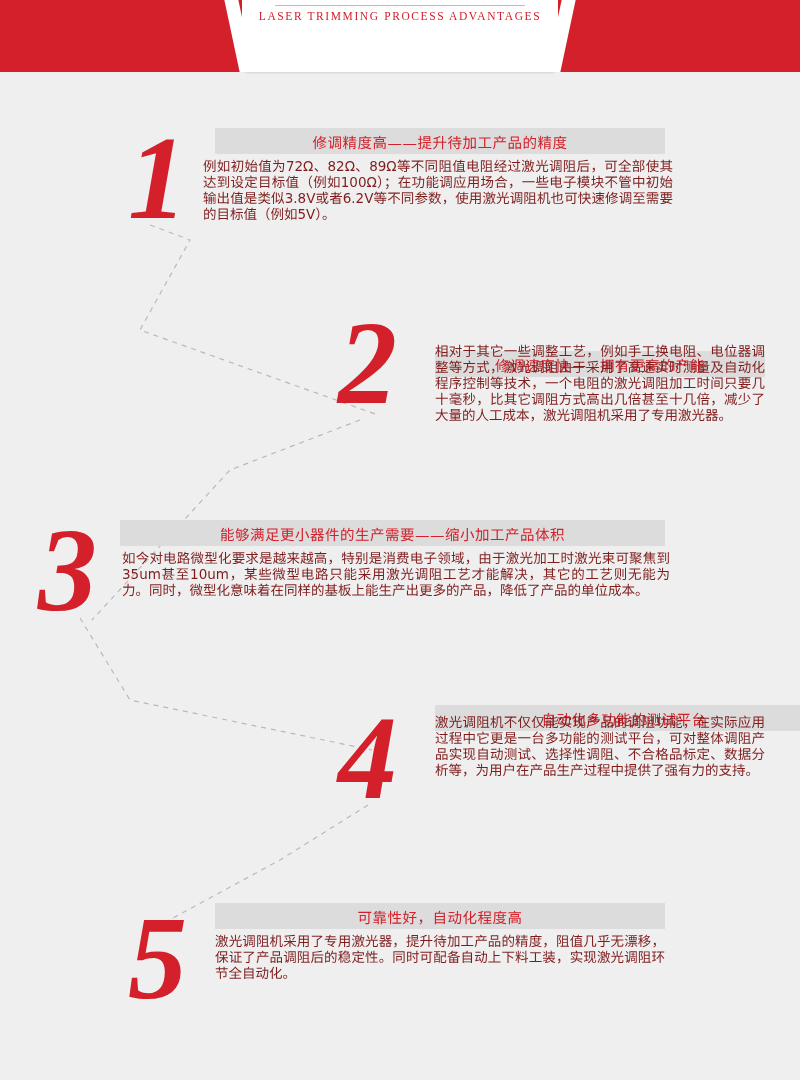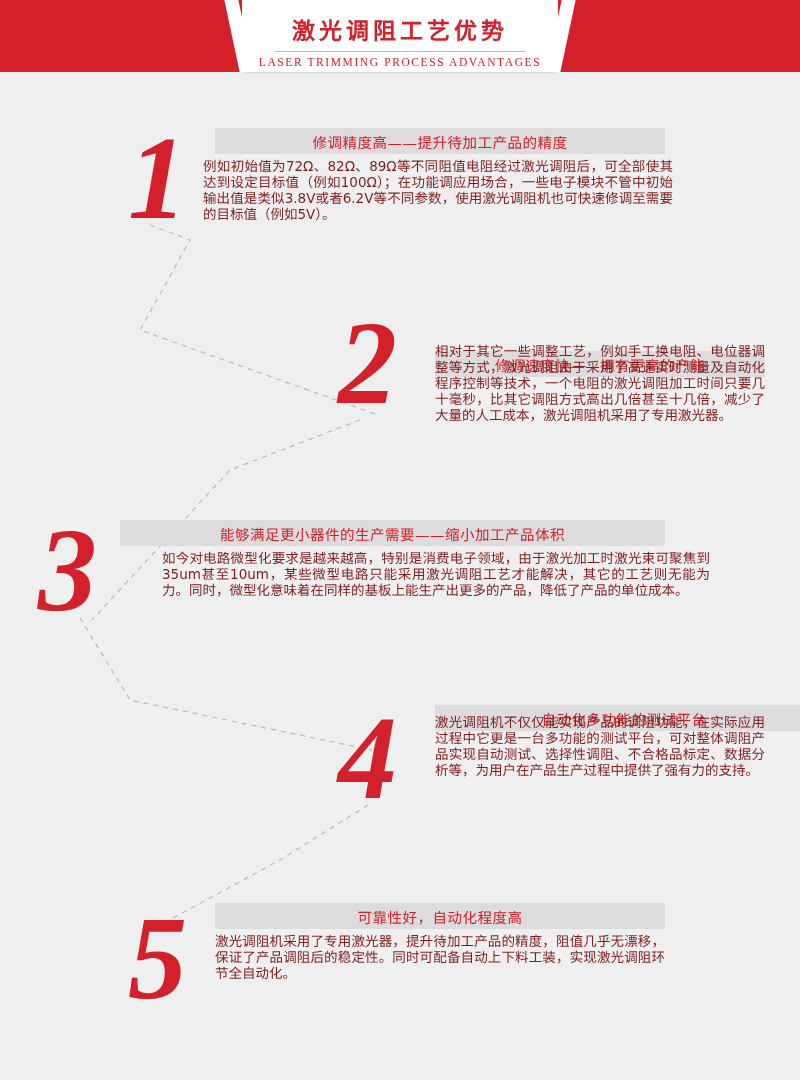--- a/index.html
+++ b/index.html
@@ -87,21 +87,20 @@
   .n2{left:338px;top:305px;font-size:118px;}
   .n3{left:38px;top:512px;font-size:118px;}
   .n4{left:338px;top:700px;font-size:118px;}
   .n5{left:128px;top:900px;font-size:118px;}
 </style>
 </head>
 <body>
 
 <div class="header">
   <div class="ribbon">
-    <div class="title-cn">激光调阻工艺优势</div>
     <div class="title-rule"></div>
     <div class="title-en">LASER TRIMMING PROCESS ADVANTAGES</div>
   </div>
 </div>
 
 <svg class="connectors" viewBox="0 0 800 1080">
   <polyline points="150,225 190,240 140,330 378,415" fill="none" stroke="#b9b9b9" stroke-width="1.2" stroke-dasharray="5,5"></polyline>
   <polyline points="360,420 230,470 92,620" fill="none" stroke="#b9b9b9" stroke-width="1.2" stroke-dasharray="5,5"></polyline>
   <polyline points="80,618 130,700 372,750" fill="none" stroke="#b9b9b9" stroke-width="1.2" stroke-dasharray="5,5"></polyline>
   <polyline points="368,805 280,860 160,925" fill="none" stroke="#b9b9b9" stroke-width="1.2" stroke-dasharray="5,5"></polyline>
@@ -121,21 +120,21 @@
     <span>修调速度快——拥有更高的产能</span>
   </div>
   <div class="body-text" style="left:435px;top:343px;width:330px;">相对于其它一些调整工艺，例如手工换电阻、电位器调整等方式，激光调阻由于采用了高速实时测量及自动化程序控制等技术，一个电阻的激光调阻加工时间只要几十毫秒，比其它调阻方式高出几倍甚至十几倍，减少了大量的人工成本，激光调阻机采用了专用激光器。</div>
 </div>
 
 <div class="block">
   <div class="num n3">3</div>
   <div class="bar" style="left:120px;top:520px;width:545px;">
     <span>能够满足更小器件的生产需要——缩小加工产品体积</span>
   </div>
-  <div class="body-text" style="left:122px;top:550px;width:548px;margin-left:40px;">如今对电路微型化要求是越来越高，特别是消费电子领域，由于激光加工时激光束可聚焦到35um甚至10um，某些微型电路只能采用激光调阻工艺才能解决，其它的工艺则无能为力。同时，微型化意味着在同样的基板上能生产出更多的产品，降低了产品的单位成本。</div>
+  <div class="body-text" style="left:122px;top:550px;width:548px;">如今对电路微型化要求是越来越高，特别是消费电子领域，由于激光加工时激光束可聚焦到35um甚至10um，某些微型电路只能采用激光调阻工艺才能解决，其它的工艺则无能为力。同时，微型化意味着在同样的基板上能生产出更多的产品，降低了产品的单位成本。</div>
 </div>
 
 <div class="block">
   <div class="num n4">4</div>
   <div class="bar" style="left:435px;top:705px;width:378px;">
     <span>自动化多功能的测试平台</span>
   </div>
   <div class="body-text" style="left:435px;top:714px;width:330px;">激光调阻机不仅仅能实现产品的调阻功能，在实际应用过程中它更是一台多功能的测试平台，可对整体调阻产品实现自动测试、选择性调阻、不合格品标定、数据分析等，为用户在产品生产过程中提供了强有力的支持。</div>
 </div>
 

